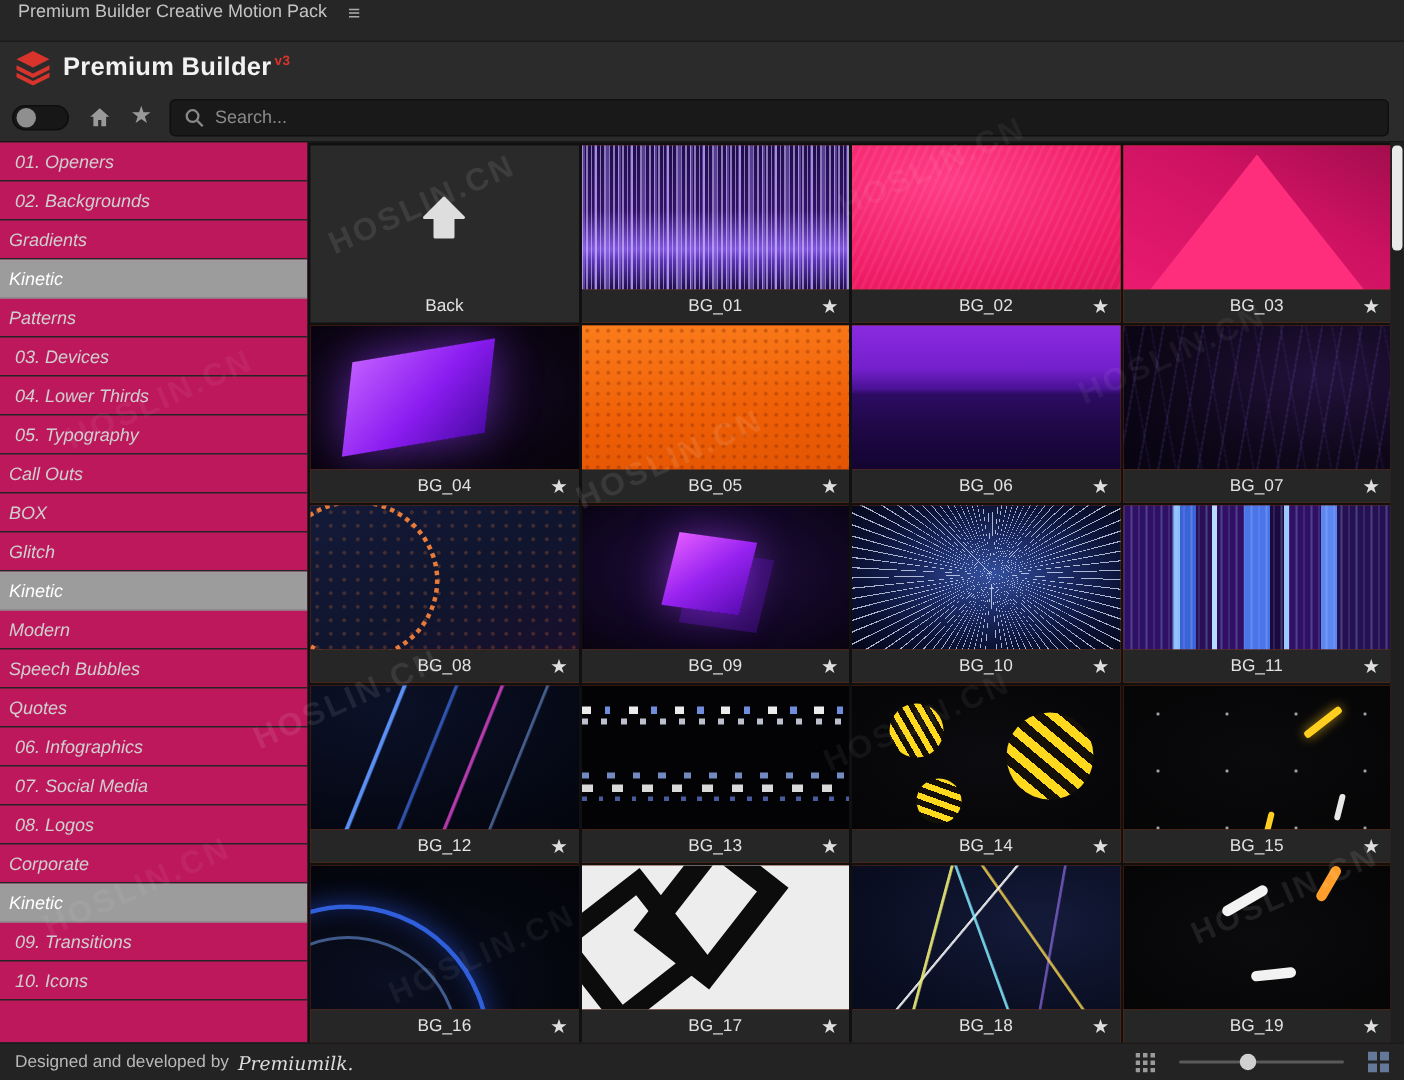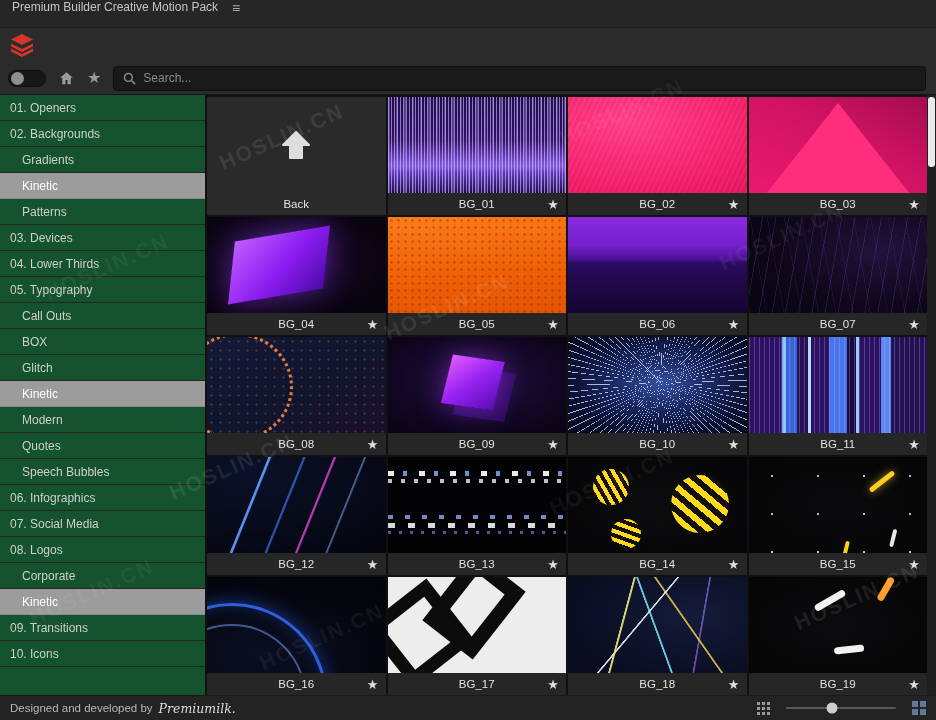--- a/index.html
+++ b/index.html
@@ -48,27 +48,27 @@
   .search input {
     flex:1; background:transparent; border:none; outline:none;
     color:#22c55e; font-size:12px; font-family:"Liberation Sans", sans-serif;
   }
   .search input::placeholder { color:#8a8a8a; }
 
   
   .content { flex:1; display:flex; min-height:0; }
 
   
-  .sidebar { width:205px; flex:0 0 205px; background:#14532d; overflow:hidden; }
+  .sidebar { width:205px; flex:0 0 205px; background:#be185d; overflow:hidden;font-style:italic; }
   .side-item {
     height:26px; line-height:26px; border-bottom:1px solid #242424;
     padding-left:10px; color:#cfcfcf; font-size:12px; cursor:pointer;
     white-space:nowrap;
   }
-  .side-item.lvl1 { padding-left:22px; }
+  .side-item.lvl1 { padding-left:6px; }
   .side-item[data-selected="true"] { background:#9c9c9c; color:#ffffff; border-bottom-color:#8a8a8a; }
 
   
   .grid {
     flex:1; background:#101010; padding:2px 0 0 2px;
     display:grid; grid-template-columns:repeat(4,1fr); grid-auto-rows:118px; gap:2px;
     overflow:hidden;
   }
   .tile { background:#c2410c; display:flex; flex-direction:column; cursor:pointer; }
   .thumb { height:96px; position:relative; overflow:hidden; background:#000; }
@@ -219,20 +219,23 @@
     <span>Premium Builder Creative Motion Pack</span>
     <span class="menu-glyph">≡</span>
   </div>
 
   <div class="header">
     <svg width="24" height="25" viewBox="0 0 24 25">
       <path d="M12 1 L23 6.5 L12 12 L1 6.5 Z" fill="#d8342c"></path>
       <path d="M1 10.5 L12 16 L23 10.5 L23 13.5 L12 19 L1 13.5 Z" fill="#d8342c"></path>
       <path d="M1 15.5 L12 21 L23 15.5 L23 18.5 L12 24 L1 18.5 Z" fill="#d8342c"></path>
     </svg>
+    <div class="brand">
+      <span>Premium Builder</span><sup>v3</sup>
+    </div>
   </div>
 
   <div class="toolbar">
     <div class="toggle">
         <div class="knob"></div>
       </div>
     <span class="tb-icon">
       <svg width="17" height="17" viewBox="0 0 24 24">
           <path d="M12 3 L21 11 H18 V20 H13.5 V14 H10.5 V20 H6 V11 H3 Z" fill="#9a9a9a"></path>
         </svg>
@@ -256,22 +259,22 @@
       <div class="side-item lvl1" data-selected="true">Kinetic</div>
       <div class="side-item lvl1" data-selected="false">Patterns</div>
       <div class="side-item lvl0" data-selected="false">03. Devices</div>
       <div class="side-item lvl0" data-selected="false">04. Lower Thirds</div>
       <div class="side-item lvl0" data-selected="false">05. Typography</div>
       <div class="side-item lvl1" data-selected="false">Call Outs</div>
       <div class="side-item lvl1" data-selected="false">BOX</div>
       <div class="side-item lvl1" data-selected="false">Glitch</div>
       <div class="side-item lvl1" data-selected="true">Kinetic</div>
       <div class="side-item lvl1" data-selected="false">Modern</div>
+      <div class="side-item lvl1" data-selected="false">Speech Bubbles</div>
       <div class="side-item lvl1" data-selected="false">Quotes</div>
-      <div class="side-item lvl1" data-selected="false">Speech Bubbles</div>
       <div class="side-item lvl0" data-selected="false">06. Infographics</div>
       <div class="side-item lvl0" data-selected="false">07. Social Media</div>
       <div class="side-item lvl0" data-selected="false">08. Logos</div>
       <div class="side-item lvl1" data-selected="false">Corporate</div>
       <div class="side-item lvl1" data-selected="true">Kinetic</div>
       <div class="side-item lvl0" data-selected="false">09. Transitions</div>
       <div class="side-item lvl0" data-selected="false">10. Icons</div>
     </aside>
 
     <main class="grid">

